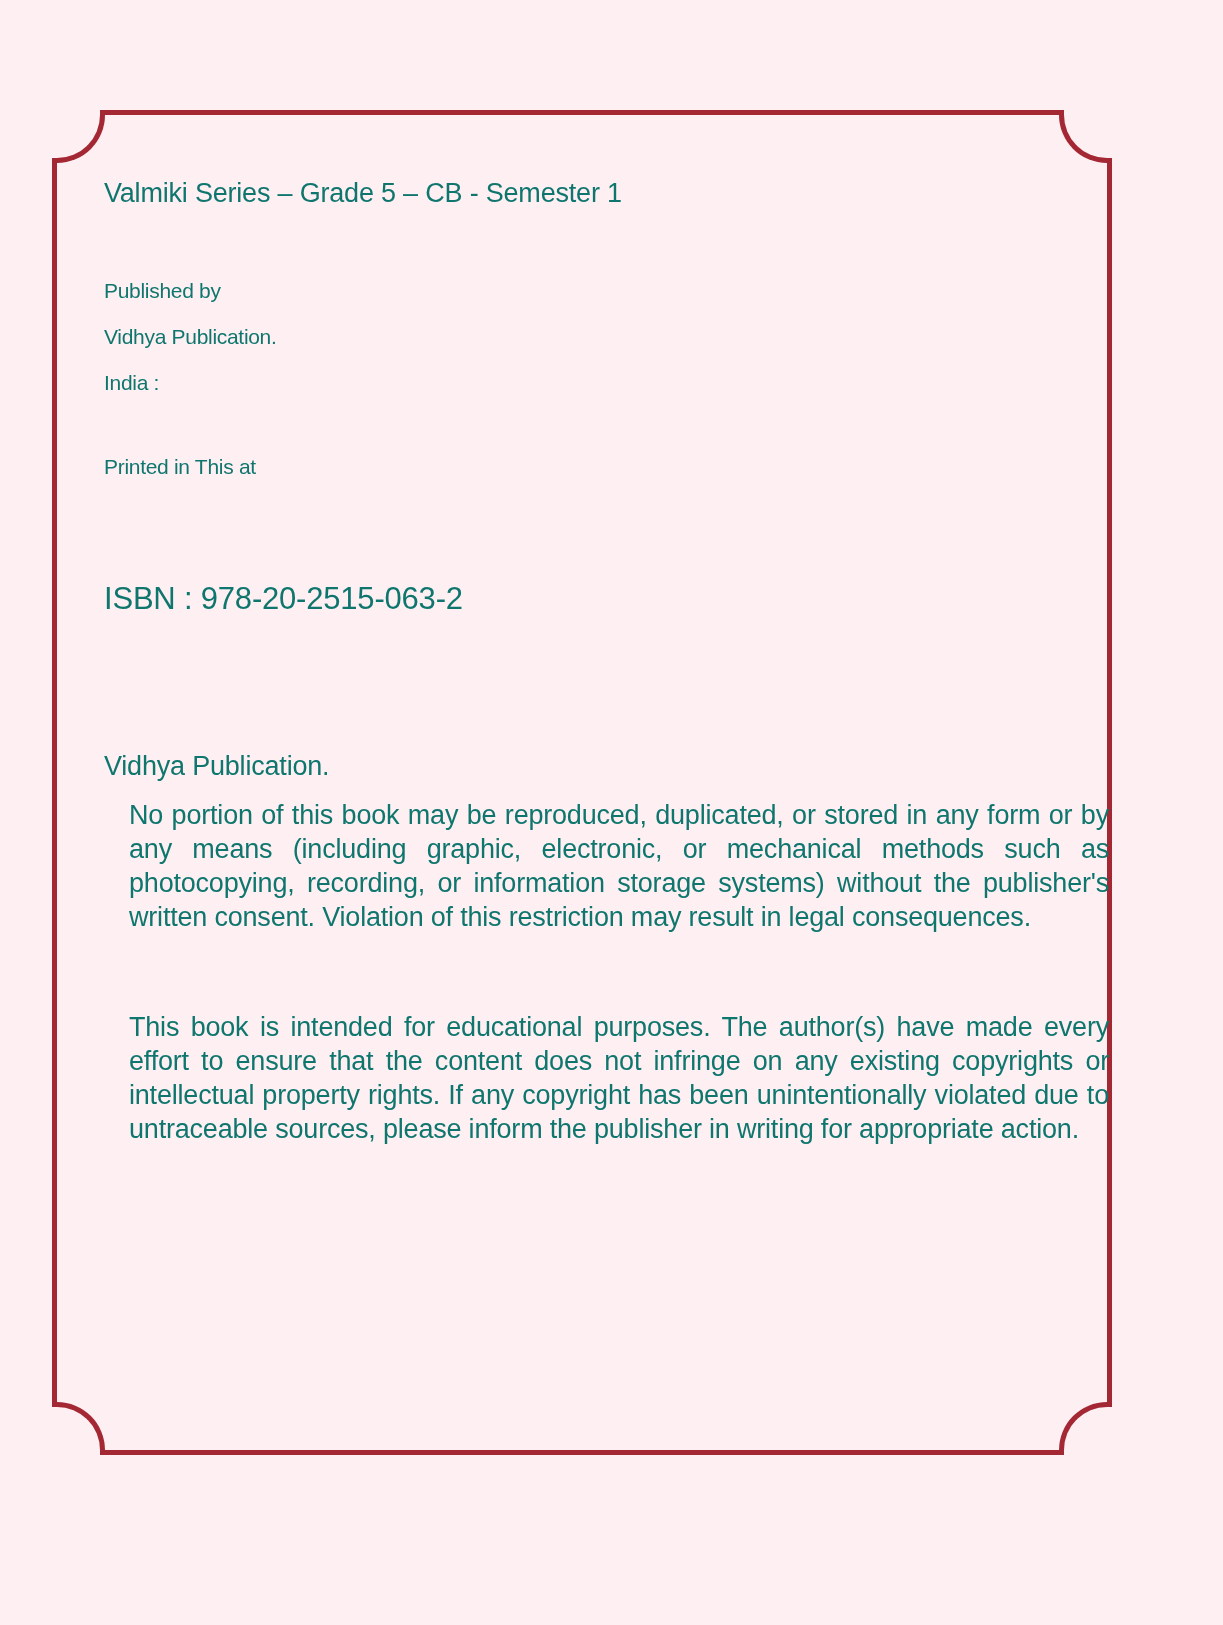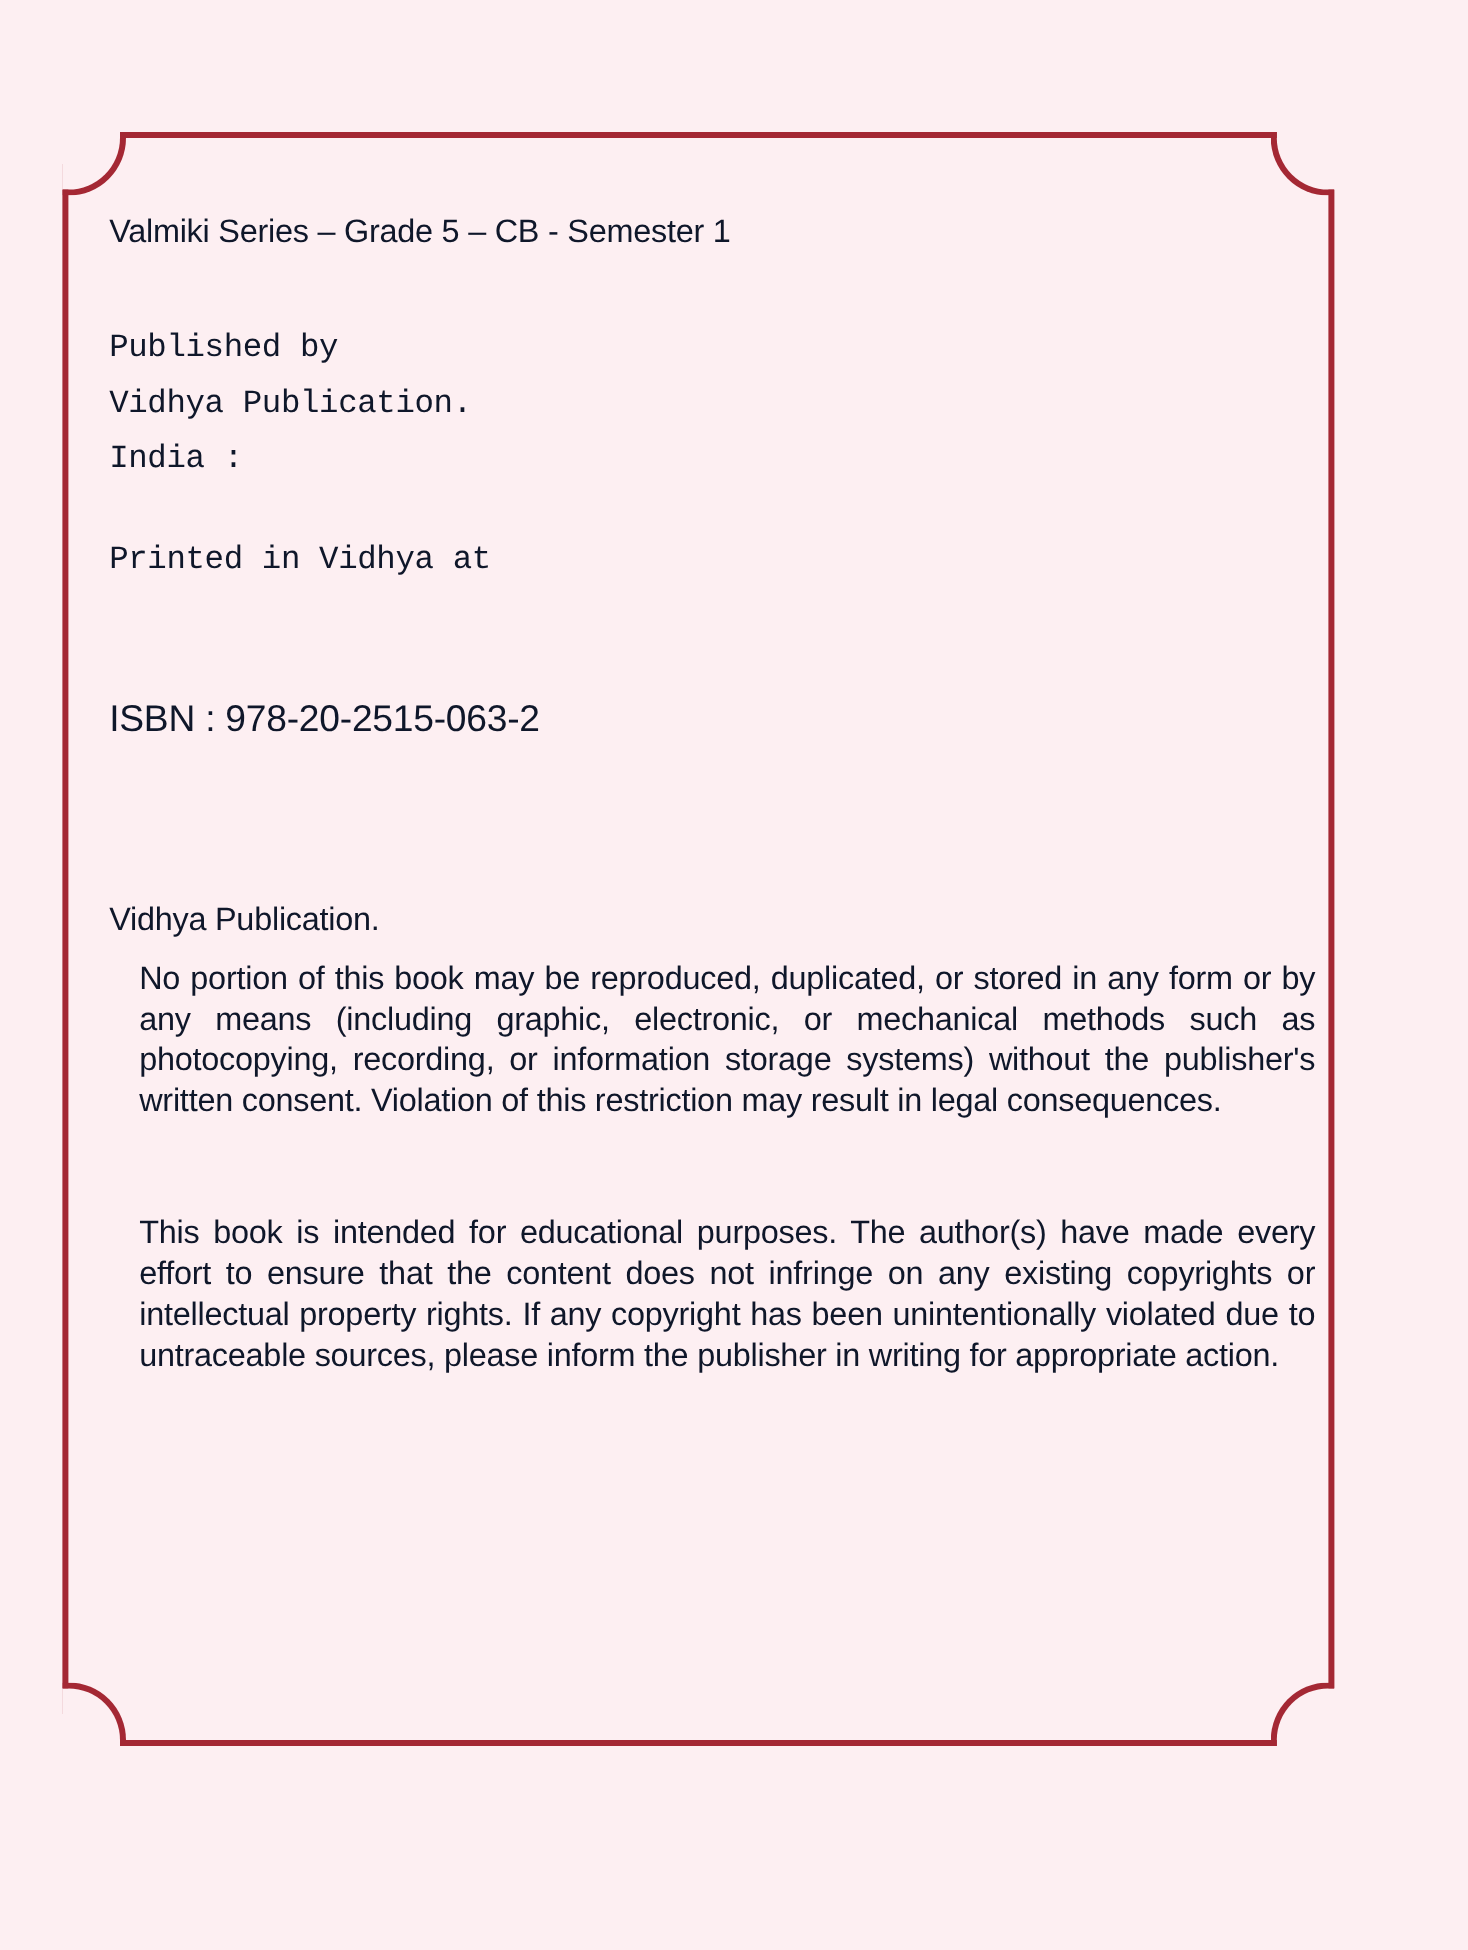--- a/index.html
+++ b/index.html
@@ -76,32 +76,31 @@
     right: 0; bottom: 0;
     border-top-left-radius: 48px;
     border-left: 5px solid #a42834;
     border-top: 5px solid #a42834;
     border-bottom: none; border-right: none;
   }
 
   
   .content {
     position: absolute;
-    left: 91px;
+    left: 104px;
     top: 176px;
     width: 985px;
-    color: #0f172a;
+    color: #0f766e;
   }
 
   .line {
-    font-size: 27px;
+    font-size: 21px;
     line-height: 46px;
     letter-spacing: -0.3px;
     white-space: nowrap;
-    font-family: Liberation Mono, monospace;
   }
 
   .title-line {
     font-size: 27px;
     line-height: 34px;
     letter-spacing: -0.2px;
     margin-bottom: 58px;
     white-space: nowrap;
   }
 
@@ -152,21 +151,21 @@
   <div class="content">
 
     <div class="title-line">Valmiki Series – Grade 5 – CB - Semester 1</div>
 
     <div class="line">Published by</div>
     <div class="line">Vidhya Publication.</div>
     <div class="line">India :</div>
 
     <div class="gap-sm"></div>
 
-    <div class="line">Printed in Vidhya at</div>
+    <div class="line">Printed in This at</div>
 
     <div class="gap-lg"></div>
 
     <div class="isbn">ISBN : 978-20-2515-063-2</div>
 
     <div class="gap-lg"></div>
     <div class="gap-sm"></div>
 
     <div class="pub-name">Vidhya Publication.</div>
 

